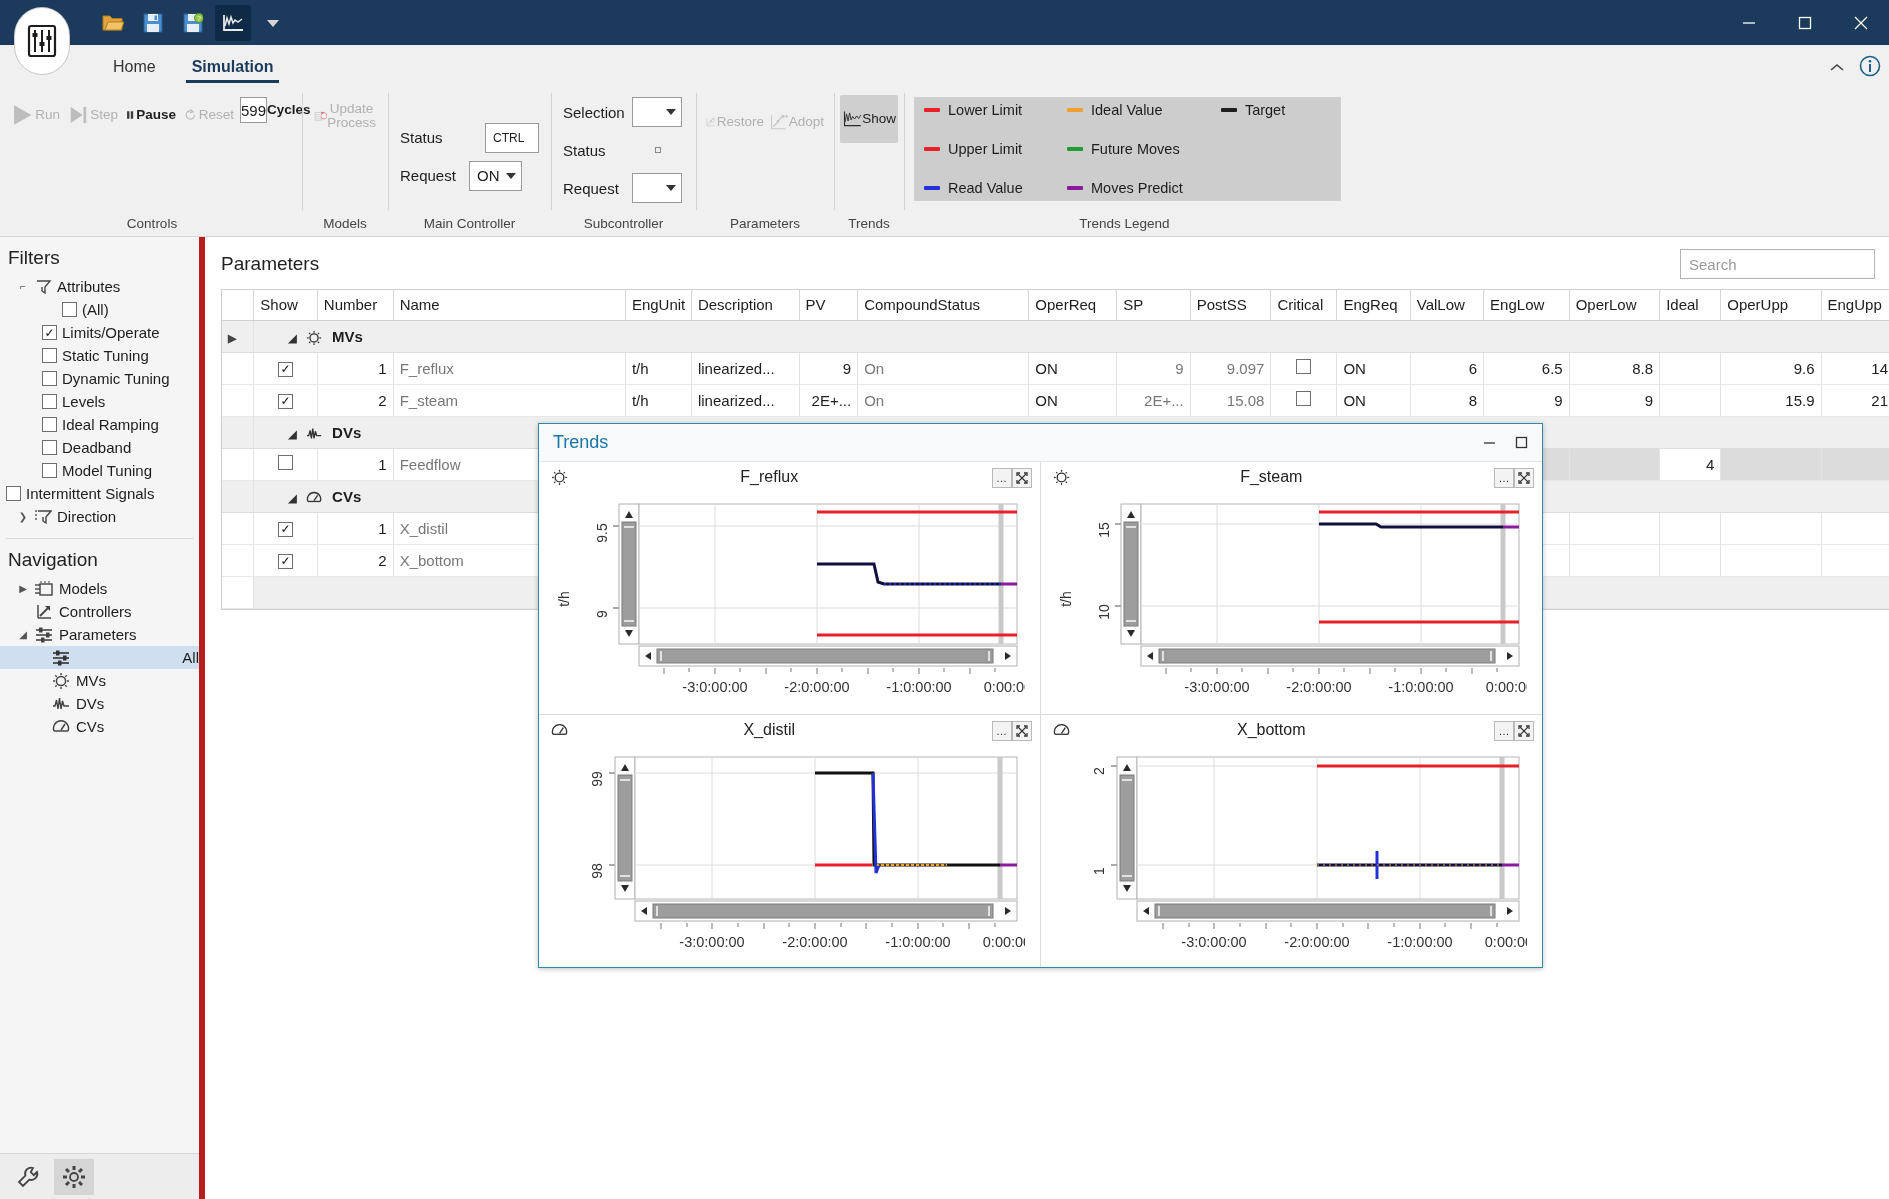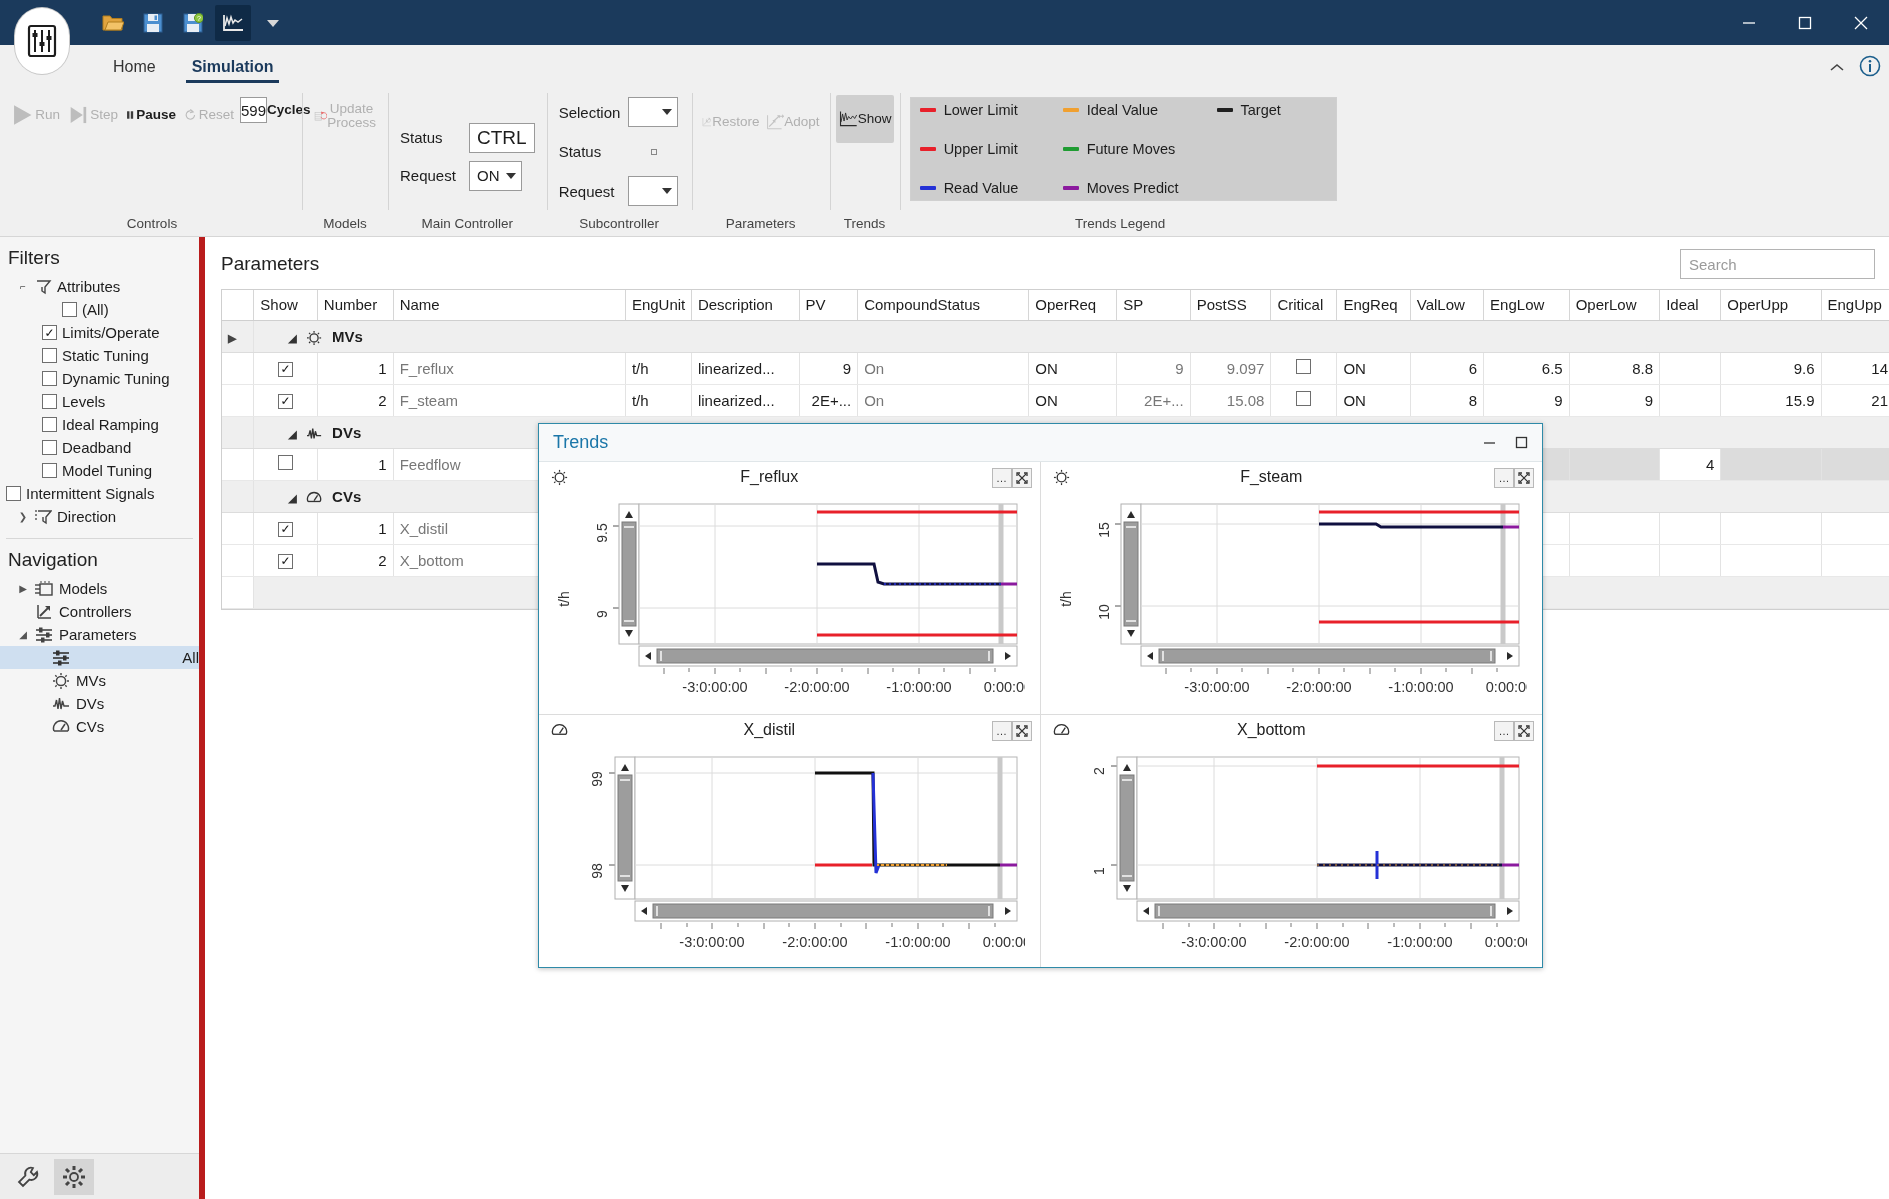--- a/index.html
+++ b/index.html
@@ -79,21 +79,21 @@
   .bigbtn.active { background: #cfcfcf; }
   .bigbtn span.lbl { font-size: 13.5px; line-height: 14px; text-align: center; }
   .cycles-box {
     width: 52px; height: 26px; border: 1px solid #9a9a9a; background: #fff;
     display: flex; align-items: center; justify-content: center; font-size: 15px;
   }
   .fieldrow { display: flex; align-items: center; gap: 7px; margin-bottom: 6px; height: 30px; }
   .fieldrow label { font-size: 15px; min-width: 62px; }
   .txtbox {
     border: 1px solid #9a9a9a; background: #fff; height: 30px; min-width: 54px;
-    display: flex; align-items: center; padding: 0 7px; font-size: 19px;
+    display: flex; align-items: center; padding: 0 7px; font-size: 12px; margin-left: 16px;
   }
   .combo {
     border: 1px solid #9a9a9a; background: #fff; height: 30px; min-width: 52px;
     display: flex; align-items: center; justify-content: space-between;
     padding: 0 5px 0 7px; font-size: 15px; cursor: pointer; gap: 6px;
   }
   .caret { border-left: 5px solid transparent; border-right: 5px solid transparent; border-top: 6px solid #333; }
   .legend-table {
     display: grid; grid-template-columns: repeat(3, auto); border: 1px solid #d0d0d0;
     background: #cdcdcd; gap: 15px; margin-top: 6px; margin-left: 6px;
@@ -352,21 +352,21 @@
         <div class="combo">
           <span>ON</span>
           <span class="caret"></span>
         </div>
       </div>
     </div>
     <div class="rgroup-label">Main Controller</div>
   </div>
 
   <div class="rgroup" style="padding-left:12px;padding-right:12px;">
-    <div class="rgroup-body" style="flex-direction:column;justify-content:space-between;padding-top:6px">
+    <div class="rgroup-body" style="flex-direction:column;justify-content:flex-start;padding-top:6px">
       <div class="fieldrow">
         <label>Selection</label>
         <div class="combo" style="min-width:50px">
           <span></span>
           <span class="caret"></span>
         </div>
       </div>
       <div class="fieldrow">
         <label>Status</label>
         <div style="width:52px;display:flex;justify-content:center">

